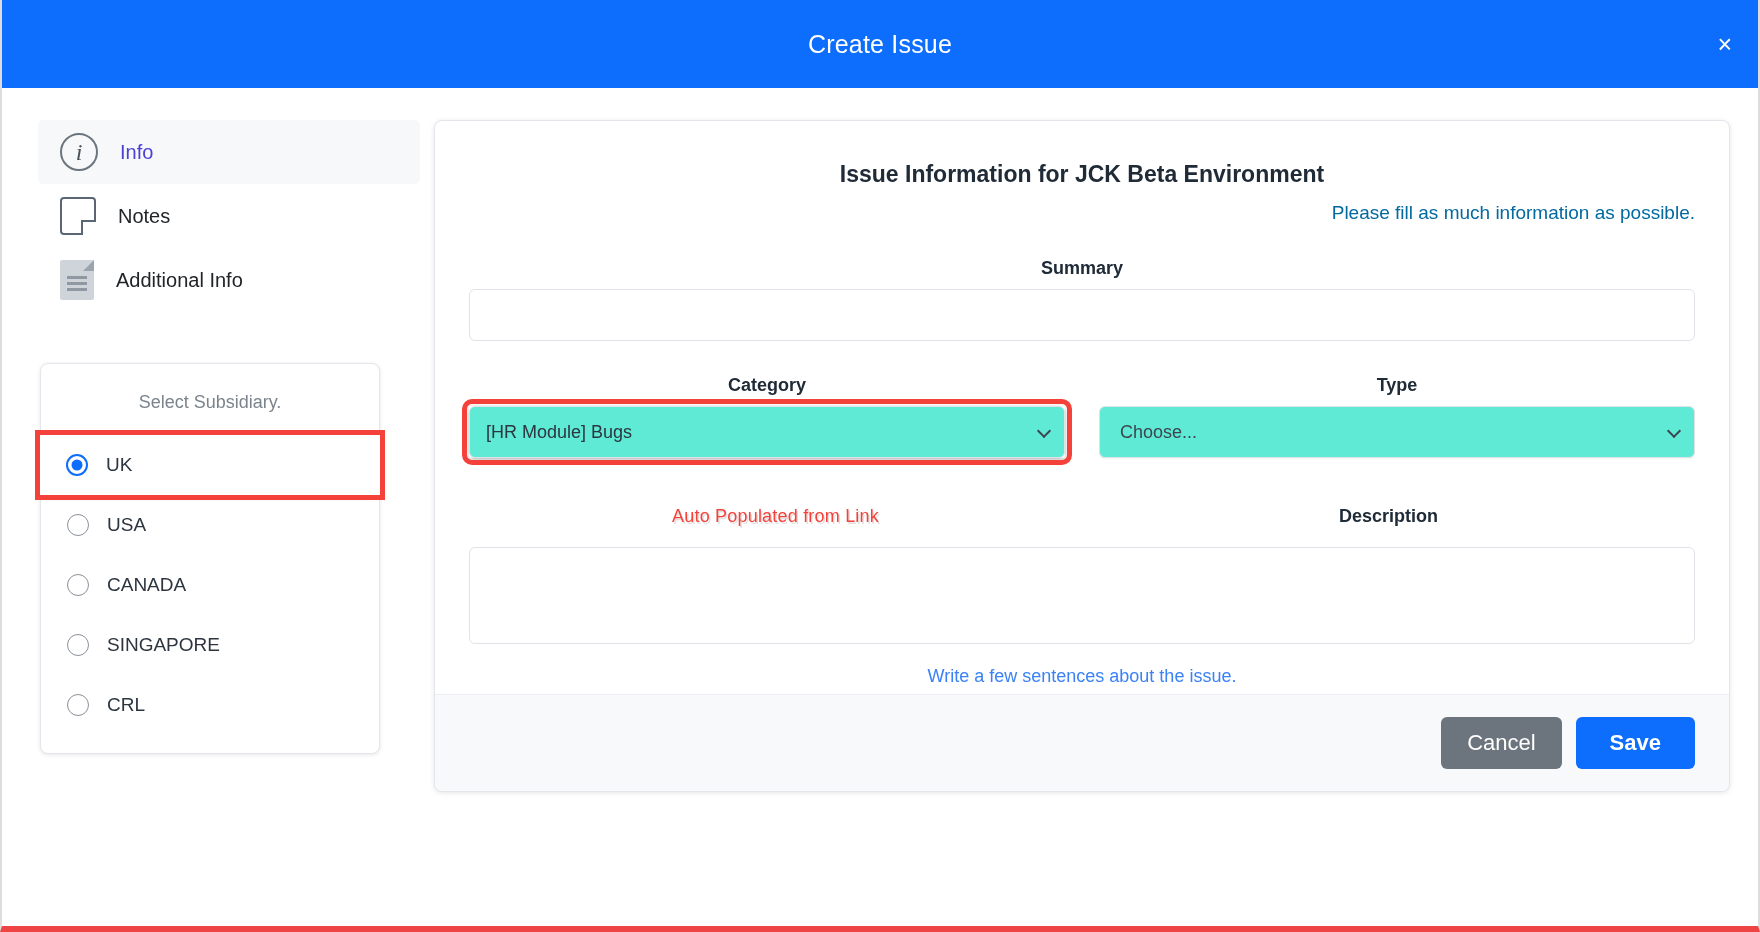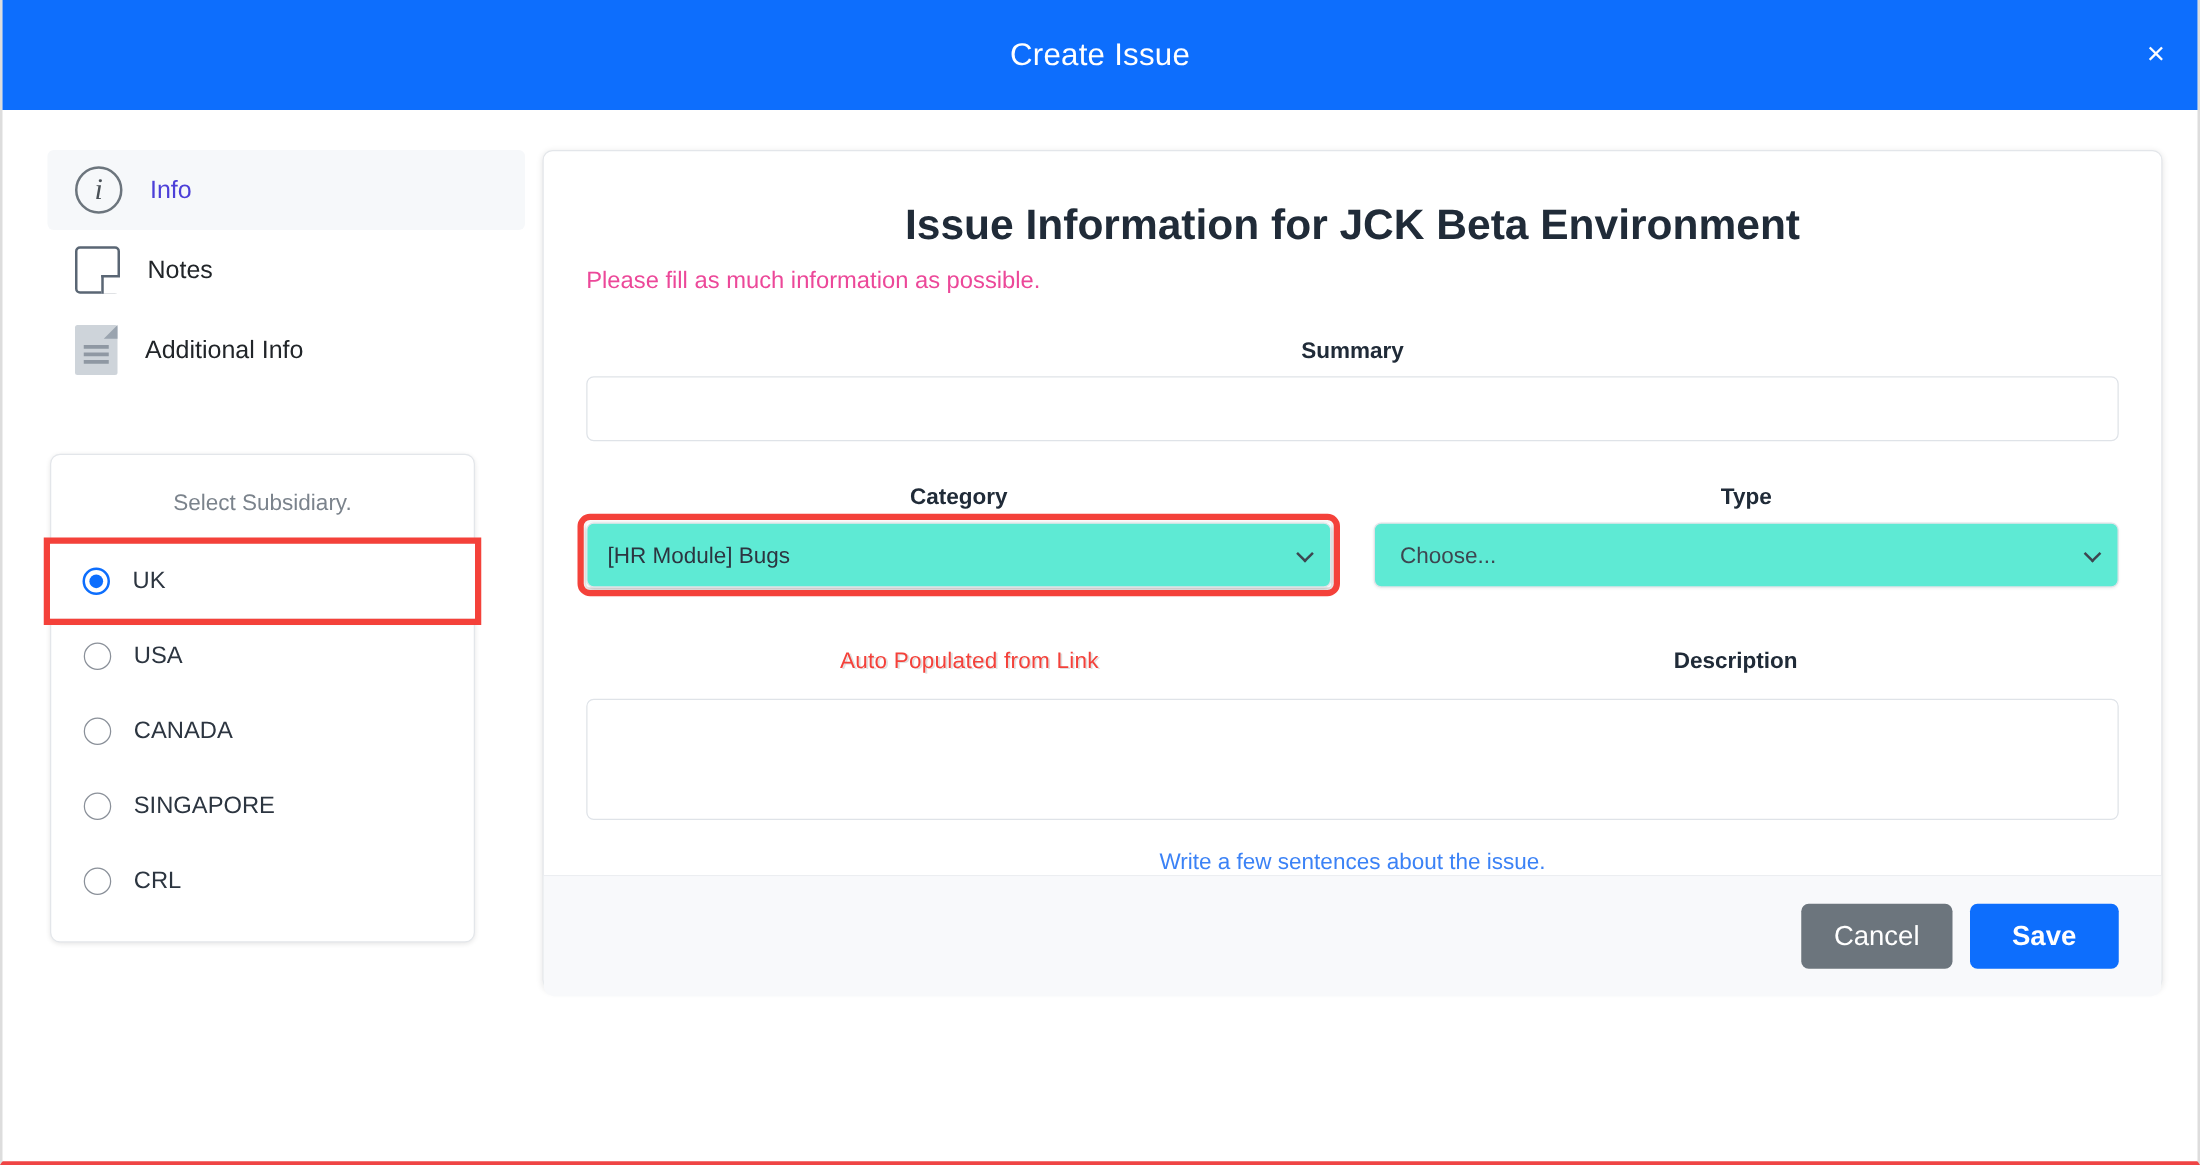--- a/index.html
+++ b/index.html
@@ -11,21 +11,21 @@
     overflow: hidden;
   }
 
   .app-window {
     position: relative;
     width: 1760px;
     height: 932px;
     background: #ffffff;
     border-left: 2px solid #dddddd;
     border-right: 2px solid #dddddd;
-    border-bottom: 3px solid #ef4444;
+    border-bottom: 6px solid #ef4444;
   }
 
   
   .title-bar {
     position: relative;
     height: 88px;
     background: #0d6efd;
     display: flex;
     align-items: center;
     justify-content: center;
@@ -205,29 +205,29 @@
     display: flex;
     flex-direction: column;
     height: 672px;
   }
   .form-body {
     flex: 1;
     padding: 40px 34px 0 34px;
   }
   .form-title {
     text-align: center;
-    font-size: 34px;
+    font-size: 23px;
     font-weight: 700;
     color: #202b38;
     margin: 0;
   }
   .form-subtitle {
-    text-align: left;
+    text-align: right;
     font-size: 19px;
-    color: #ec4899;
+    color: #0369a1;
     margin: 14px 0 0 0;
   }
   .field-label {
     text-align: center;
     font-size: 18px;
     font-weight: 700;
     color: #202b38;
     margin-bottom: 10px;
   }
   .summary-block { margin-top: 34px; }

